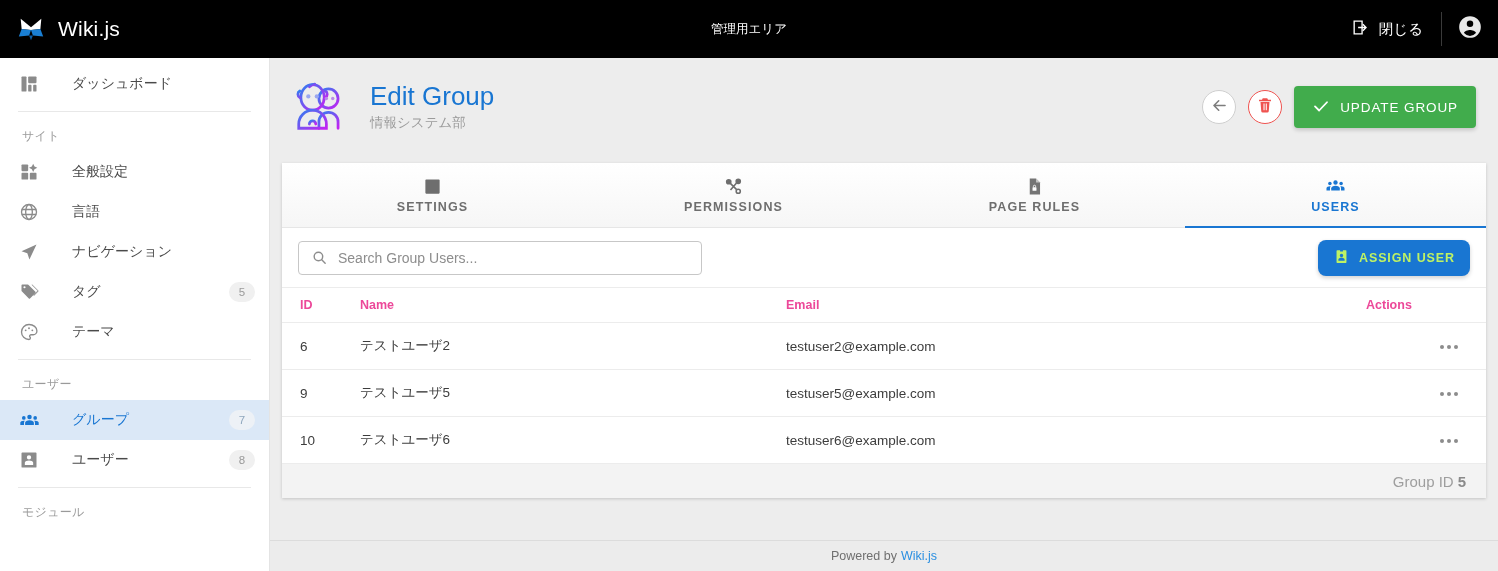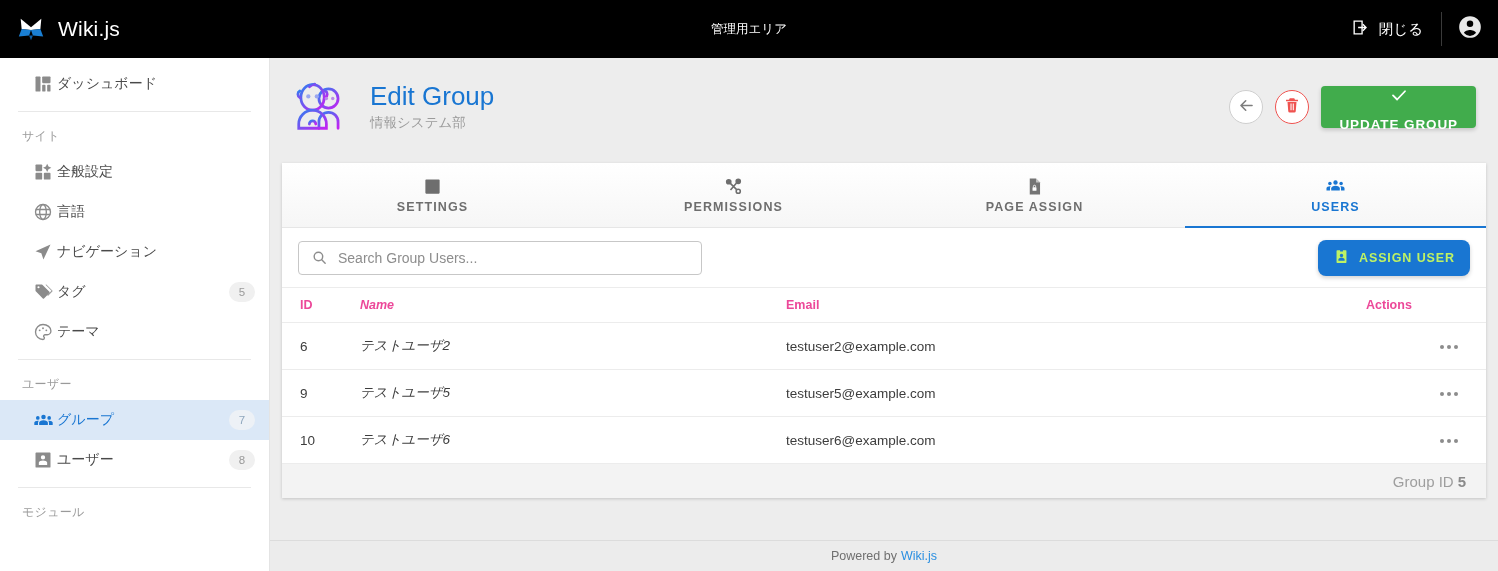--- a/index.html
+++ b/index.html
@@ -39,21 +39,21 @@
   .shell { flex: 1; display: flex; min-height: 0; }
 
   
   .sidebar {
     width: 270px; flex: 0 0 270px; background: #ffffff;
     border-right: 1px solid #e4e4e4; overflow: hidden;
     padding-top: 6px;
   }
   .nav-item {
     display: flex; align-items: center; height: 40px;
-    padding: 0 14px 0 32px; gap: 3px; cursor: pointer;
+    padding: 0 14px 0 18px; gap: 32px; cursor: pointer;
     color: #4a4a4a; font-size: 14px;
   }
   .nav-item .ico { width: 22px; height: 22px; flex: 0 0 22px; display: flex; align-items: center; justify-content: center; color: #8b8b8b; }
   .nav-item .lbl { flex: 1; white-space: nowrap; }
   .nav-item.active { background: #dbe8f7; }
   .nav-item.active .lbl { color: #1976d2; }
   .nav-item.active .ico { color: #1976d2; }
   .badge {
     min-width: 26px; height: 20px; padding: 0 8px; border-radius: 10px;
     background: #f0f0f0; color: #9a9a9a; font-size: 11.5px;
@@ -78,24 +78,23 @@
 
   .circle-btn {
     width: 34px; height: 34px; border-radius: 50%;
     display: flex; align-items: center; justify-content: center; cursor: pointer;
     background: #fff;
   }
   .circle-btn.back { border: 1px solid #cfcfcf; color: #7d7d7d; }
   .circle-btn.delete { border: 1px solid #ef5350; color: #ef5350; }
   .btn-primary-green {
     height: 42px; background: #41ac4c; color: #fff; border: none; border-radius: 4px;
-    padding: 0 18px; font-size: 13.5px; font-weight: 700; letter-spacing: .9px;
+    padding: 0 18px; font-size: 13.5px; font-weight: 400; letter-spacing: .9px;
     display: flex; align-items: center; gap: 10px; cursor: pointer;
     box-shadow: 0 2px 4px rgba(0,0,0,.18);
-    flex-direction: column;
   }
 
   
   .card { background: #fff; box-shadow: 0 1px 3px rgba(0,0,0,.18); }
 
   .tabs { display: flex; background: #fafafa; border-bottom: 1px solid #e6e6e6; margin-top: 8px; }
   .tab {
     flex: 1; height: 64px; display: flex; flex-direction: column;
     align-items: center; justify-content: center; gap: 4px;
     cursor: pointer; color: #6e6e6e; position: relative;
@@ -135,21 +134,21 @@
   table.users { width: 100%; border-collapse: collapse; table-layout: fixed; }
   table.users th {
     text-align: left; font-size: 12.5px; font-weight: 700; color: #ec4899;
     padding: 10px 0 10px 0; border-bottom: 1px solid #ececec;
   }
   table.users td {
     font-size: 13.5px; color: #3d3d3d; padding: 14px 0;
     border-bottom: 1px solid #ececec;
   }
   .col-id { width: 78px; padding-left: 18px !important; }
-  .col-name { width: 426px; font-style: italic; }
+  .col-name { width: 426px; }
   .col-email { }
   .col-actions { width: 120px; text-align: right; padding-right: 28px !important; }
   .dots { display: inline-flex; gap: 3px; cursor: pointer; vertical-align: middle; }
   .dots span { width: 4px; height: 4px; background: #8c8c8c; border-radius: 50%; display: block; }
 
   .card-footer {
     height: 34px; background: #f3f3f3; display: flex; align-items: center;
     justify-content: flex-end; padding-right: 20px;
     font-size: 15px; color: #9e9e9e;
   }
@@ -391,21 +390,21 @@
 
           <div class="tab">
             <span class="tab-ico">
               <svg viewBox="0 0 24 24" width="19" height="19" fill="currentColor">
                 <path d="M6 2h8l5 5v15H6z" opacity=".95"></path>
                 <path d="M14 2v5h5" fill="#fafafa" opacity=".6"></path>
                 <rect x="9.5" y="13" width="5" height="4.5" rx=".7" fill="#fff"></rect>
                 <path d="M10.6 13v-1.2a1.4 1.4 0 0 1 2.8 0V13" fill="none" stroke="#fff" stroke-width="1.1"></path>
               </svg>
             </span>
-            <span class="tab-lbl">PAGE ASSIGN</span>
+            <span class="tab-lbl">PAGE RULES</span>
           </div>
 
           <div class="tab active">
             <span class="tab-ico">
               <svg viewBox="0 0 24 24" width="21" height="21" fill="currentColor">
                 <circle cx="12" cy="7.4" r="2.5"></circle>
                 <circle cx="5.6" cy="8.6" r="2"></circle>
                 <circle cx="18.4" cy="8.6" r="2"></circle>
                 <path d="M12 11c-2.6 0-4.9 1.3-4.9 2.9V16.5h9.8V13.9C16.9 12.3 14.6 11 12 11z"></path>
                 <path d="M5.6 11.6c-2.1 0-3.9 1-3.9 2.1v2.8h4V13.9c0-.8.3-1.5.9-2.1a5 5 0 0 0-1-.2z"></path>

